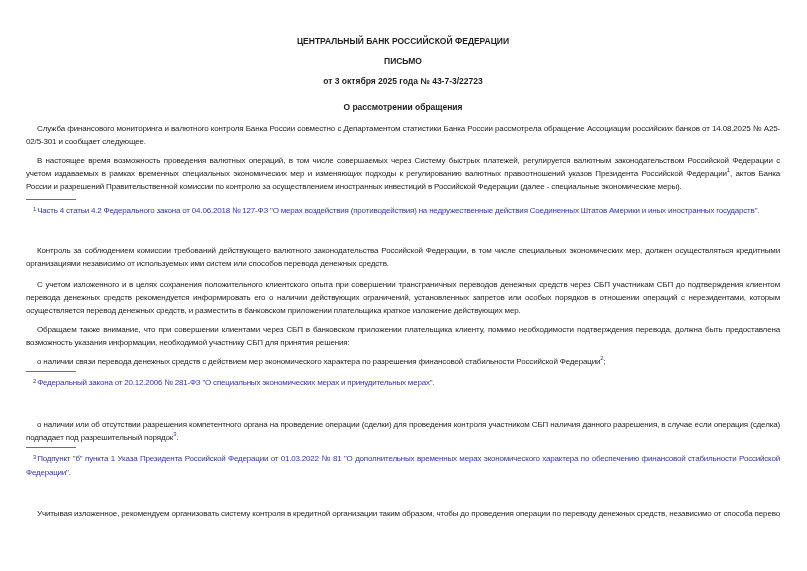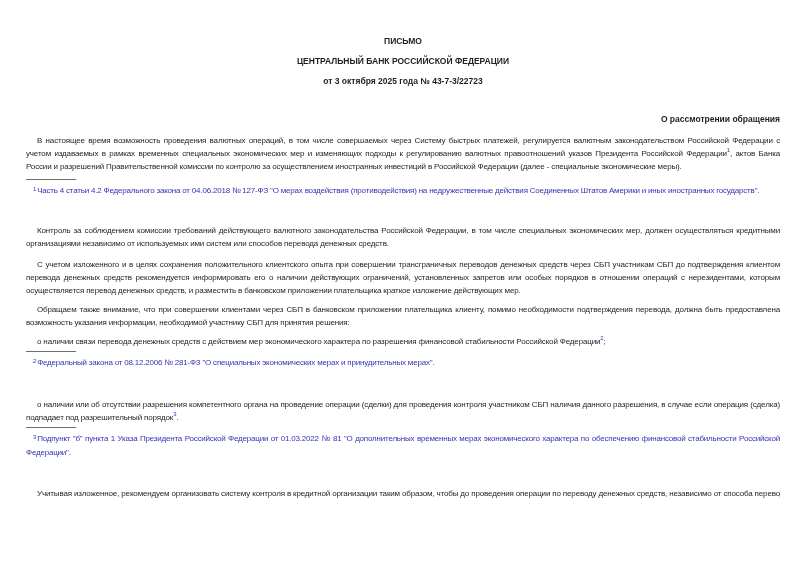--- a/index.html
+++ b/index.html
@@ -14,22 +14,22 @@
     width:807px;height:571px;overflow:hidden;
     background:var(--page-background,#fff);
     font-family:"Liberation Sans",sans-serif;
     color:var(--body-text,#1f1f1f);
   }
   .page{width:807px;height:571px;padding:36px 27px 0 26px;overflow:hidden;}
   .hdr{
     font-weight:bold;font-size:8.5px;line-height:10px;
     text-align:center;margin:0 0 10px 0;letter-spacing:0;
   }
-  .hdr-date{margin-bottom:28px;}
-  .hdr-subject{text-align:right;}
+  .hdr-date{margin-bottom:16px;}
+  .hdr-subject{}
   .para{
     font-size:8px;line-height:13px;letter-spacing:-0.15px;
     text-align:justify;text-indent:11px;margin:0 0 8px 0;
   }
   .mb6{margin-bottom:6px;}
   .mb2{margin-bottom:2px;}
   .mb1{margin-bottom:1px;}
   .ref{
     font-size:6px;vertical-align:super;line-height:0;
     color:var(--footnote-link,#3434b4);text-decoration:none;cursor:pointer;
@@ -50,44 +50,45 @@
     margin-right:1px;
   }
   .fn-link{color:inherit;text-decoration:none;cursor:pointer;margin-top:32px;}
   .p-last{white-space:nowrap;overflow:hidden;margin-bottom:0;}
 </style>
 </head>
 <body>
 
 <div class="page">
 
+  <div class="hdr">ЦЕНТРАЛЬНЫЙ БАНК РОССИЙСКОЙ ФЕДЕРАЦИИ</div>
   <div class="hdr">ПИСЬМО</div>
-  <div class="hdr">ЦЕНТРАЛЬНЫЙ БАНК РОССИЙСКОЙ ФЕДЕРАЦИИ</div>
   <div class="hdr hdr-date">от 3 октября 2025 года № 43-7-3/22723</div>
   <div class="hdr hdr-subject">О рассмотрении обращения</div>
 
+  <p class="para mb6">Служба финансового мониторинга и валютного контроля Банка России совместно с Департаментом статистики Банка России рассмотрела обращение Ассоциации российских банков от 14.08.2025 № А25-02/5-301 и сообщает следующее.</p>
 
   <p class="para mb6"><span>В настоящее время возможность проведения валютных операций, в том числе совершаемых через Систему быстрых платежей, регулируется валютным законодательством Российской Федерации с учетом издаваемых в рамках временных специальных экономических мер и изменяющих подходы к регулированию валютных правоотношений указов Президента Российской Федерации</span><sup class="ref">1</sup><span>, актов Банка России и разрешений Правительственной комиссии по контролю за осуществлением иностранных инвестиций в Российской Федерации (далее - специальные экономические меры).</span></p>
 
   <div class="footnote">
     <div class="fn-rule"></div>
     <p class="fn-text"><sup class="fn-marker">1</sup><span class="fn-link">Часть 4 статьи 4.2 Федерального закона от 04.06.2018 № 127-ФЗ "О мерах воздействия (противодействия) на недружественные действия Соединенных Штатов Америки и иных иностранных государств".</span></p>
   </div>
 
   <p class="para">Контроль за соблюдением комиссии требований действующего валютного законодательства Российской Федерации, в том числе специальных экономических мер, должен осуществляться кредитными организациями независимо от используемых ими систем или способов перевода денежных средств.</p>
 
   <p class="para mb6">С учетом изложенного и в целях сохранения положительного клиентского опыта при совершении трансграничных переводов денежных средств через СБП участникам СБП до подтверждения клиентом перевода денежных средств рекомендуется информировать его о наличии действующих ограничений, установленных запретов или особых порядков в отношении операций с нерезидентами, которым осуществляется перевод денежных средств, и разместить в банковском приложении плательщика краткое изложение действующих мер.</p>
 
   <p class="para mb6">Обращаем также внимание, что при совершении клиентами через СБП в банковском приложении плательщика клиенту, помимо необходимости подтверждения перевода, должна быть предоставлена возможность указания информации, необходимой участнику СБП для принятия решения:</p>
 
   <p class="para mb2"><span>о наличии связи перевода денежных средств с действием мер экономического характера по разрешения финансовой стабильности Российской Федерации</span><sup class="ref">2</sup><span>;</span></p>
 
   <div class="footnote footnote-wide">
     <div class="fn-rule"></div>
-    <p class="fn-text"><sup class="fn-marker">2</sup><span class="fn-link">Федеральный закона от 08.12.2006 № 281-ФЗ "О специальных экономических мерах и принудительных мерах".</span></p>
+    <p class="fn-text"><sup class="fn-marker">2</sup><span class="fn-link">Федеральный закона от 20.12.2006 № 281-ФЗ "О специальных экономических мерах и принудительных мерах".</span></p>
   </div>
 
   <p class="para mb1"><span>о наличии или об отсутствии разрешения компетентного органа на проведение операции (сделки) для проведения контроля участником СБП наличия данного разрешения, в случае если операция (сделка) подпадает под разрешительный порядок</span><sup class="ref">3</sup><span>.</span></p>
 
   <div class="footnote footnote-wide">
     <div class="fn-rule"></div>
     <p class="fn-text"><sup class="fn-marker">3</sup><span class="fn-link">Подпункт "б" пункта 1 Указа Президента Российской Федерации от 01.03.2022 № 81 "О дополнительных временных мерах экономического характера по обеспечению финансовой стабильности Российской Федерации".</span></p>
   </div>
 
   <p class="para p-last">Учитывая изложенное, рекомендуем организовать систему контроля в кредитной организации таким образом, чтобы до проведения операции по переводу денежных средств, независимо от способа перевода,</p>

